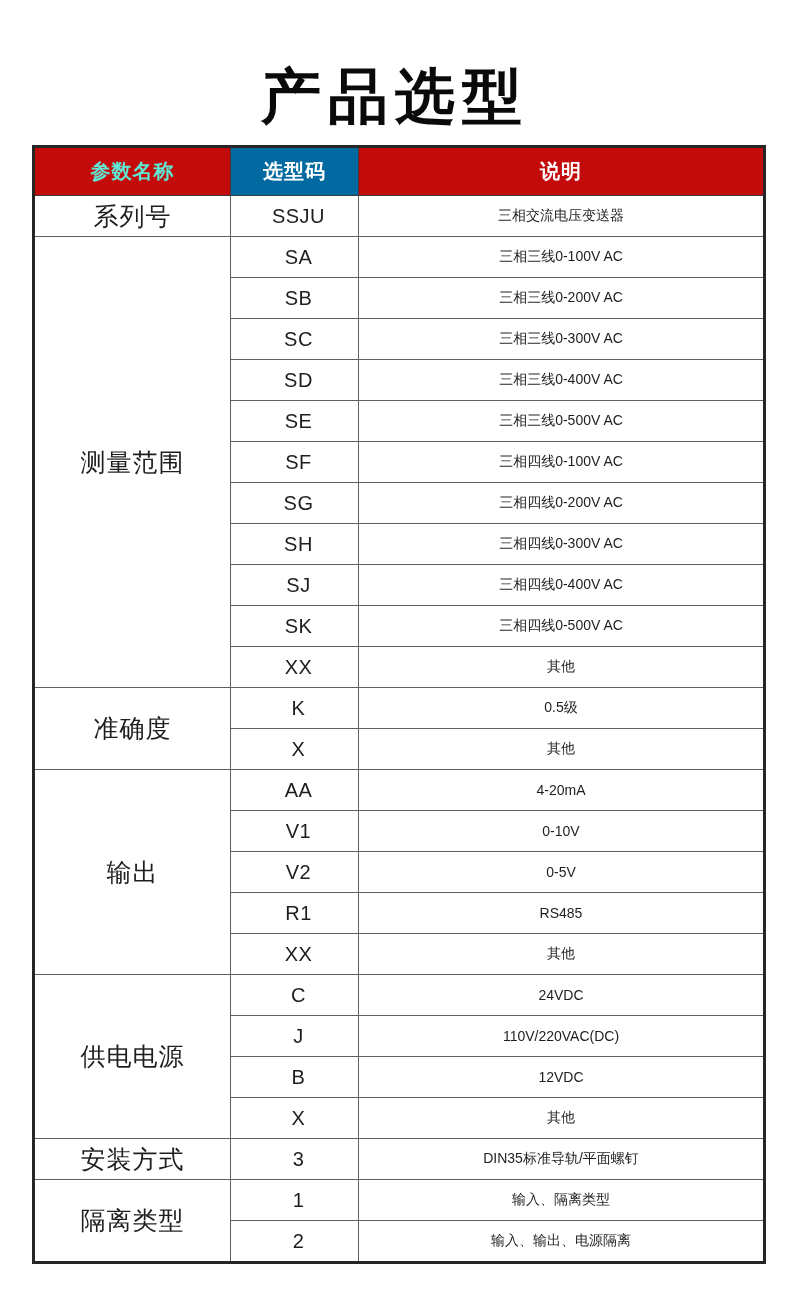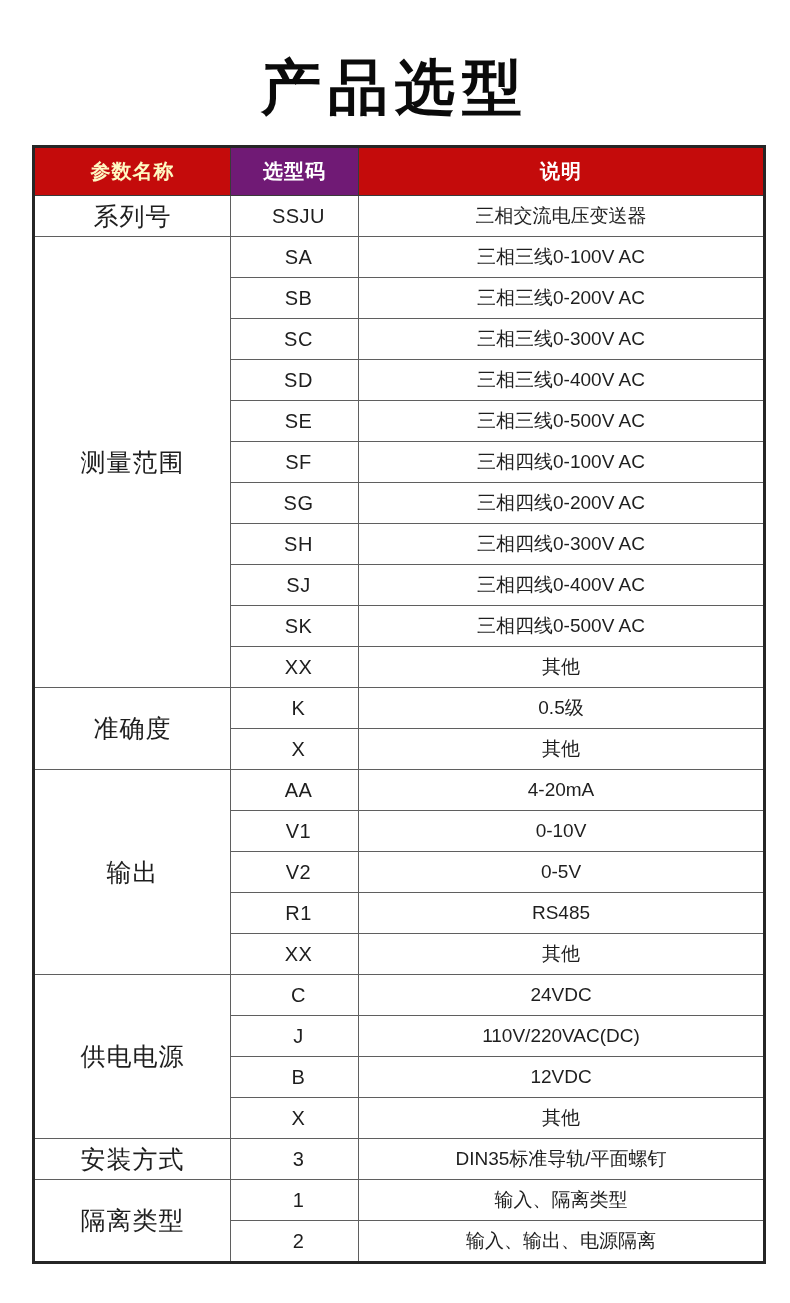--- a/index.html
+++ b/index.html
@@ -8,21 +8,21 @@
     background: #ffffff;
   }
   body {
     width: 790px;
     height: 1303px;
     position: relative;
     font-family: "Liberation Sans", "DejaVu Sans", sans-serif;
     -webkit-font-smoothing: antialiased;
   }
   .page-title {
-    margin: 6px;
+    margin: 15px;
     padding-top: 44px;
     text-align: center;
     font-size: 60px;
     line-height: 1.25;
     font-weight: 900;
     letter-spacing: 7px;
     color: #0a0a0a;
   }
   .sel-table {
     position: absolute;
@@ -47,21 +47,21 @@
   .sel-table thead th {
     height: 47px;
     color: #ffffff;
     font-size: 20px;
     font-weight: 700;
     border-color: #3a3a3a;
     letter-spacing: 1px;
   }
   .sel-table tbody td {
     height: 40px;
-    font-size: 19px;
+    font-size: 14px;
     color: #1e1e1e;
   }
   .sel-table td.code {
     font-size: 20px;
     letter-spacing: 0.5px;
     padding-left: 8px;
   }
   .sel-table td.param {
     font-size: 25px;
     letter-spacing: 1px;
@@ -73,22 +73,22 @@
 <h1 class="page-title">产品选型</h1>
 
 <table class="sel-table">
   <colgroup>
     <col style="width:197px">
     <col style="width:128px">
     <col style="width:406px">
   </colgroup>
   <thead>
     <tr>
-      <th style="background: rgb(196, 11, 11); color: #fef9c3;">参数名称</th>
-      <th style="background: #701a75; color: rgb(255, 255, 255);">选型码</th>
+      <th style="background: rgb(196, 11, 11); color: #5eead4;">参数名称</th>
+      <th style="background: #0369a1; color: rgb(255, 255, 255);">选型码</th>
       <th style="background: rgb(196, 11, 11); color: rgb(255, 255, 255);">说明</th>
     </tr>
   </thead>
   <tbody>
       <tr>
         <td class="param" rowspan="1">系列号</td>
         <td class="code">SSJU</td>
         <td class="desc">三相交流电压变送器</td>
       </tr>
       <tr>

